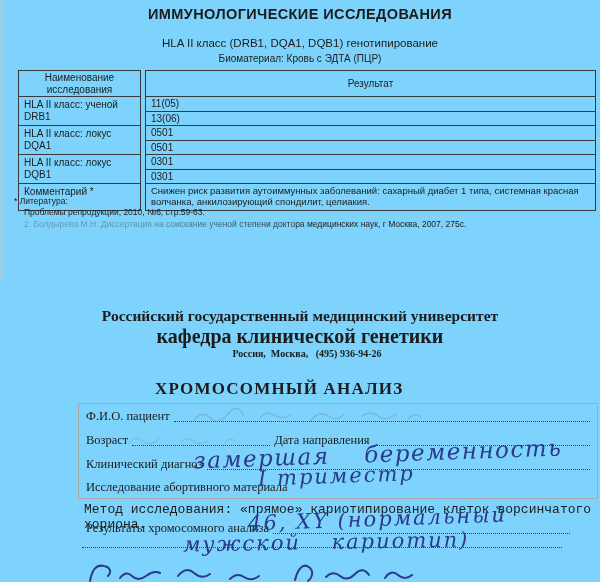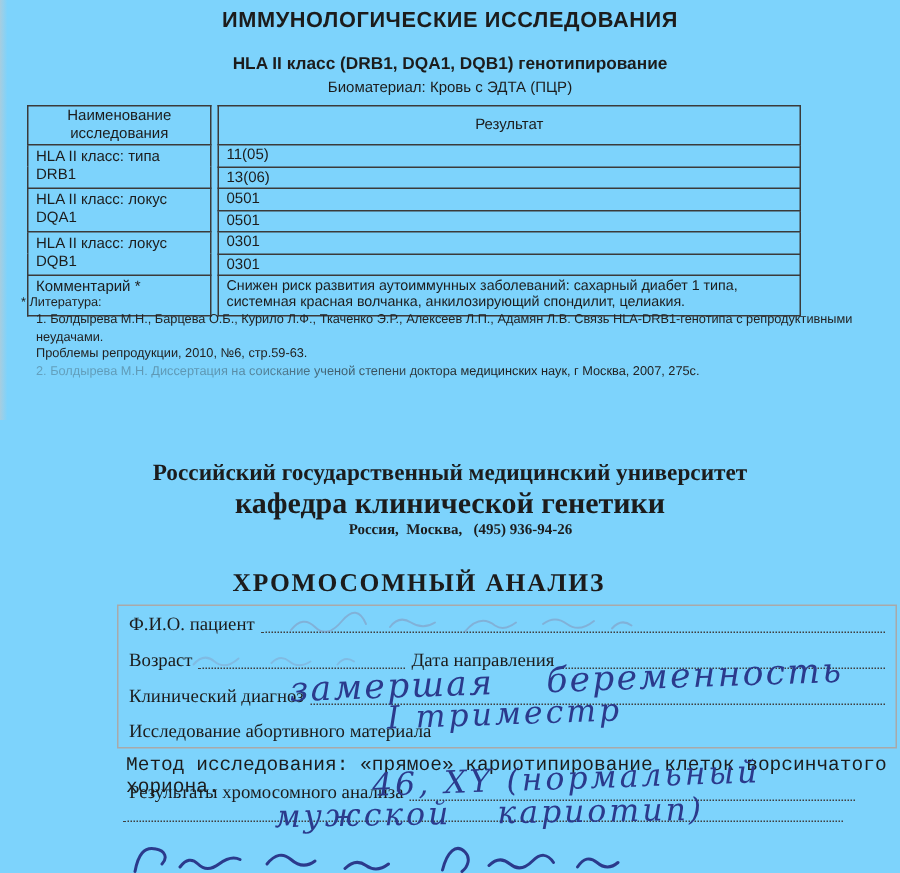--- a/index.html
+++ b/index.html
@@ -10,24 +10,24 @@
   }
   .scan-edge {
     position:absolute; left:0; top:0; width:5px; height:280px;
     background:linear-gradient(to right,#c9c9c9,rgba(255,255,255,0)); opacity:.55;
   }
   .abs { position:absolute; }
   .center { position:absolute; left:0; right:0; text-align:center; }
 
   
   .imm-title { top:6px; font-size:14.5px; font-weight:bold; letter-spacing:.4px; }
-  .imm-sub   { top:37px; font-size:11.5px; font-weight:bold; }
+  .imm-sub   { top:37px; font-size:11.5px; font-weight:normal; }
   .imm-bio   { top:53px; font-size:10px; }
 
-  table.hla { position:absolute; left:18px; top:70px; width:516px;
+  table.hla { position:absolute; left:18px; top:70px; width:578px;
     border-collapse:collapse; table-layout:fixed; font-size:10px; }
   table.hla td { padding:1px 5px; vertical-align:middle; line-height:1.15; }
   table.hla td.nc, table.hla td.rc { border:1px solid #3a3a3a; }
   table.hla td.gap { border:none; padding:0; }
   table.hla tr.hdr td { height:16px; text-align:center; }
   table.hla tr.r { height:13px; }
   table.hla td.name { vertical-align:top; padding-top:2px; }
   table.hla td.cmt { font-size:9.5px; padding:2px 5px; }
 
   .footnote { position:absolute; left:14px; top:196px; width:578px;
@@ -83,21 +83,21 @@
         <col style="width:5px">
         <col>
       </colgroup>
     <tbody>
         <tr class="hdr">
       <td class="nc">Наименование исследования</td>
       <td class="gap"></td>
       <td class="rc">Результат</td>
     </tr>
     <tr class="r">
-      <td class="nc name" rowspan="2">HLA II класс: типа DRB1</td>
+      <td class="nc name" rowspan="2">HLA II класс: ученой DRB1</td>
       <td class="gap"></td>
       <td class="rc">11(05)</td>
     </tr>
     <tr class="r">
       <td class="gap"></td>
       <td class="rc">13(06)</td>
     </tr>
     <tr class="r">
       <td class="nc name" rowspan="2">HLA II класс: локус DQA1</td>
       <td class="gap"></td>
@@ -119,21 +119,20 @@
     <tr>
       <td class="nc name">Комментарий *</td>
       <td class="gap"></td>
       <td class="rc cmt">Снижен риск развития аутоиммунных заболеваний: сахарный диабет 1 типа, системная красная волчанка, анкилозирующий спондилит, целиакия.</td>
     </tr>
   </tbody>
     </table>
 
   <div class="footnote">
     <div>* Литература:</div>
-    <div class="fn-ref">1. Болдырева М.Н., Барцева О.Б., Курило Л.Ф., Ткаченко Э.Р., Алексеев Л.П., Адамян Л.В. Связь HLA-DRB1-генотипа с репродуктивными неудачами.</div>
     <div class="fn-ref">Проблемы репродукции, 2010, №6, стр.59-63.</div>
     <div class="fn-ref fn-faded">2. Болдырева М.Н. Диссертация на соискание ученой степени доктора медицинских наук, г Москва, 2007, 275с.</div>
   </div>
 
   <div class="center serif uni">Российский государственный медицинский университет</div>
   <div class="center serif dept">кафедра клинической генетики</div>
   <div class="center serif contact">Россия,  Москва,   (495) 936-94-26</div>
   <div class="abs serif form-title">ХРОМОСОМНЫЙ АНАЛИЗ</div>
 
   <div class="form-box"></div>

